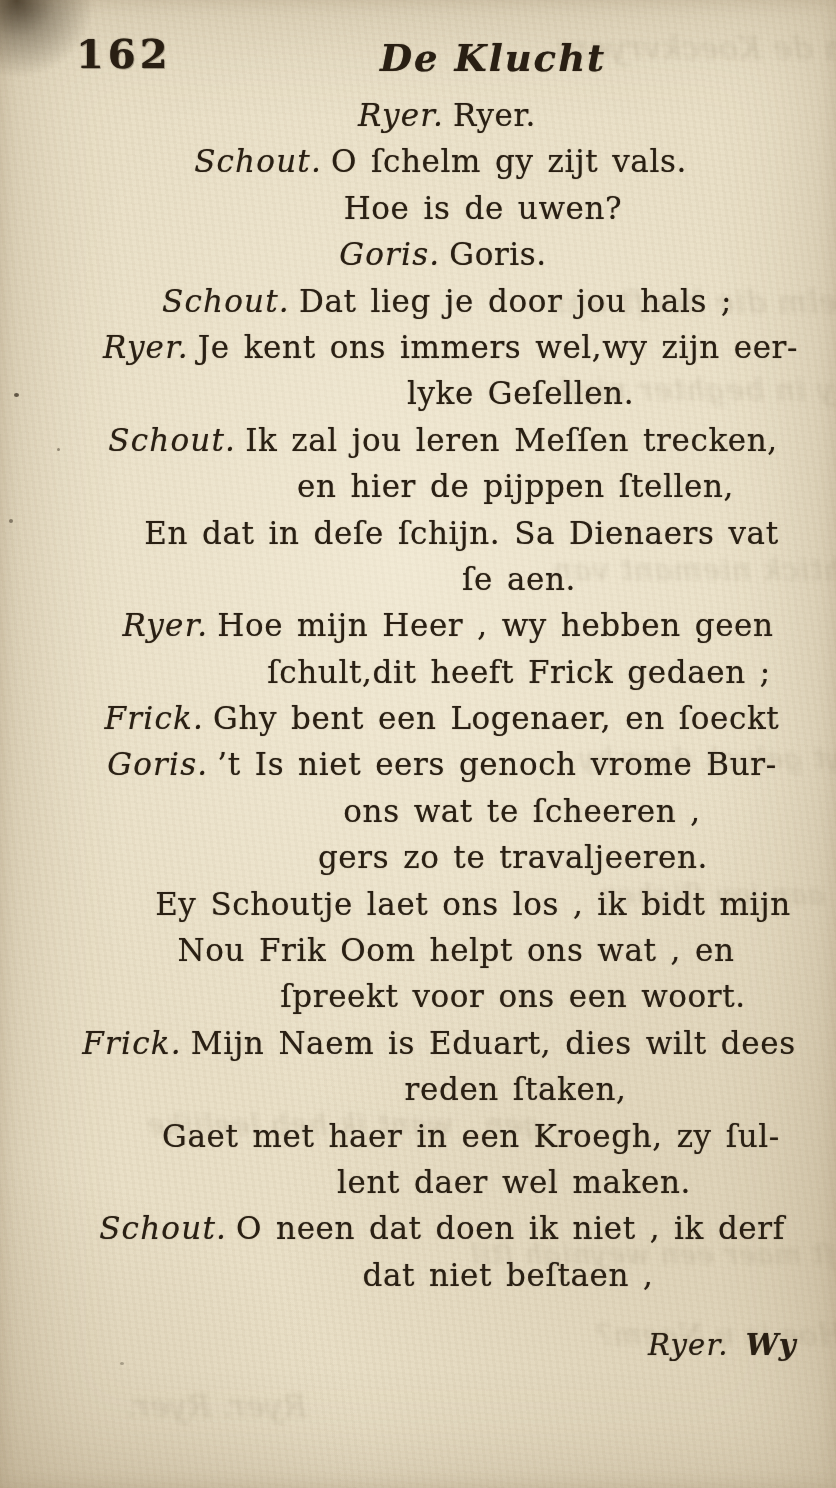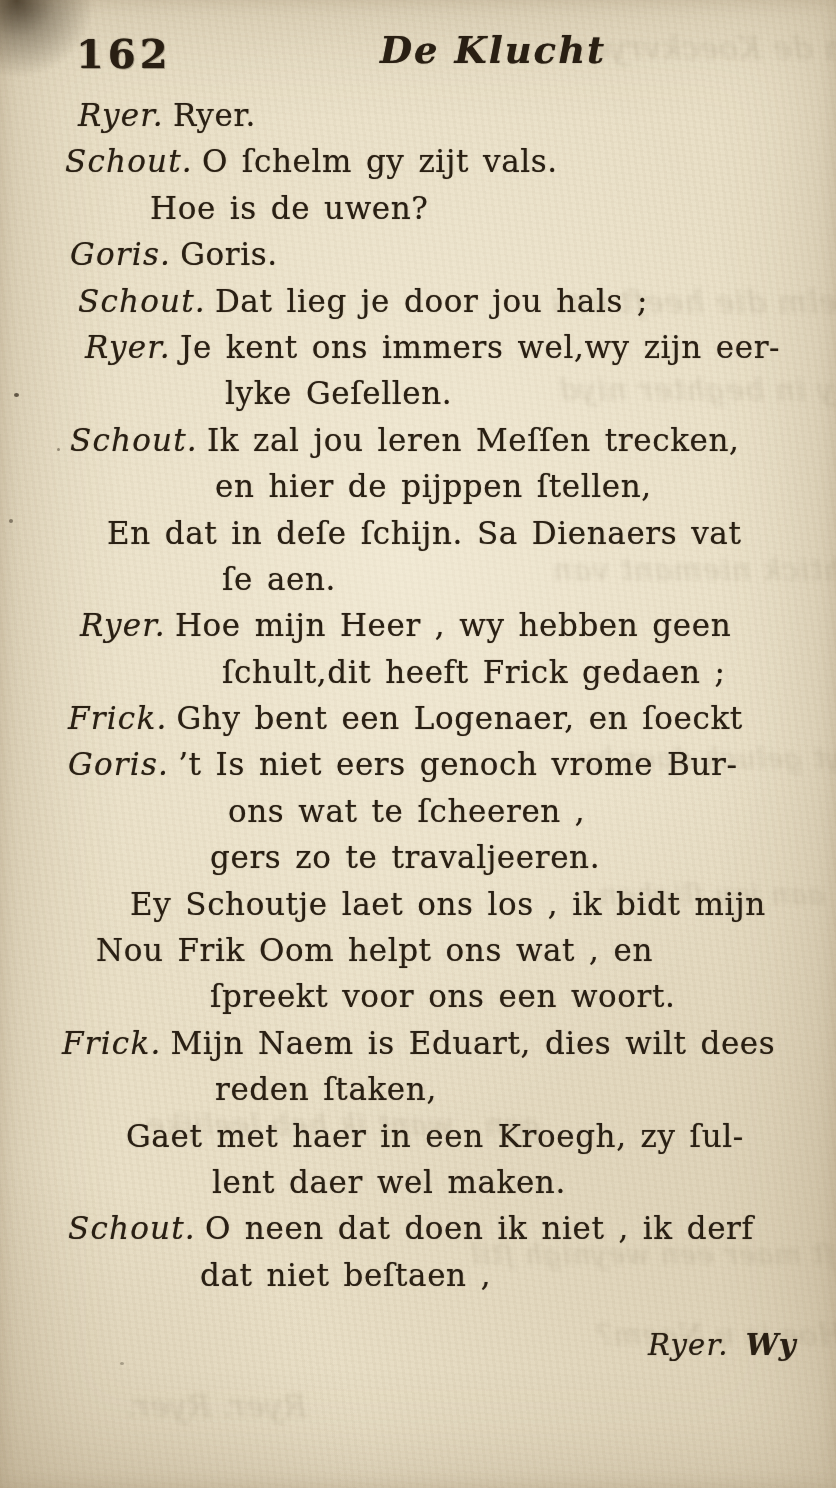--- a/index.html
+++ b/index.html
@@ -19,25 +19,25 @@
       #e8dec5;
     box-shadow: inset 0 0 110px rgba(118,96,62,0.30), inset 0 0 18px rgba(118,96,62,0.18);
   }
   .header{position:absolute;top:0;left:0;width:100%;height:90px;}
   .pagenum{
     position:absolute;left:76px;top:30px;
     font-size:40px;font-weight:bold;letter-spacing:4px;
     text-shadow:0 0 1.2px rgba(35,26,15,0.75), 1px 1px 0 rgba(35,26,15,0.25);
   }
   .runtitle{
-    position:absolute;left:380px;top:28px;
+    position:absolute;left:380px;top:36px;
     font-style:italic;font-weight:bold;font-size:37px;letter-spacing:2px;
     text-shadow:0 0 1px rgba(35,26,15,0.7);
   }
-  .textblock{position:absolute;top:92px;left:0;width:816px;}
+  .textblock{position:absolute;top:92px;left:0;width:816px;text-align:center;}
   .line{
     height:46.4px;line-height:46.4px;
     font-size:31px;letter-spacing:0.6px;word-spacing:3.5px;
     white-space:nowrap;
     text-shadow:0 0 1px rgba(40,30,18,0.60);
   }
   .speaker{font-style:italic;letter-spacing:1.2px;margin-right:9px;}
   .speaker:empty{margin-right:0;}
   .catchword{
     position:absolute;left:648px;top:1328px;

